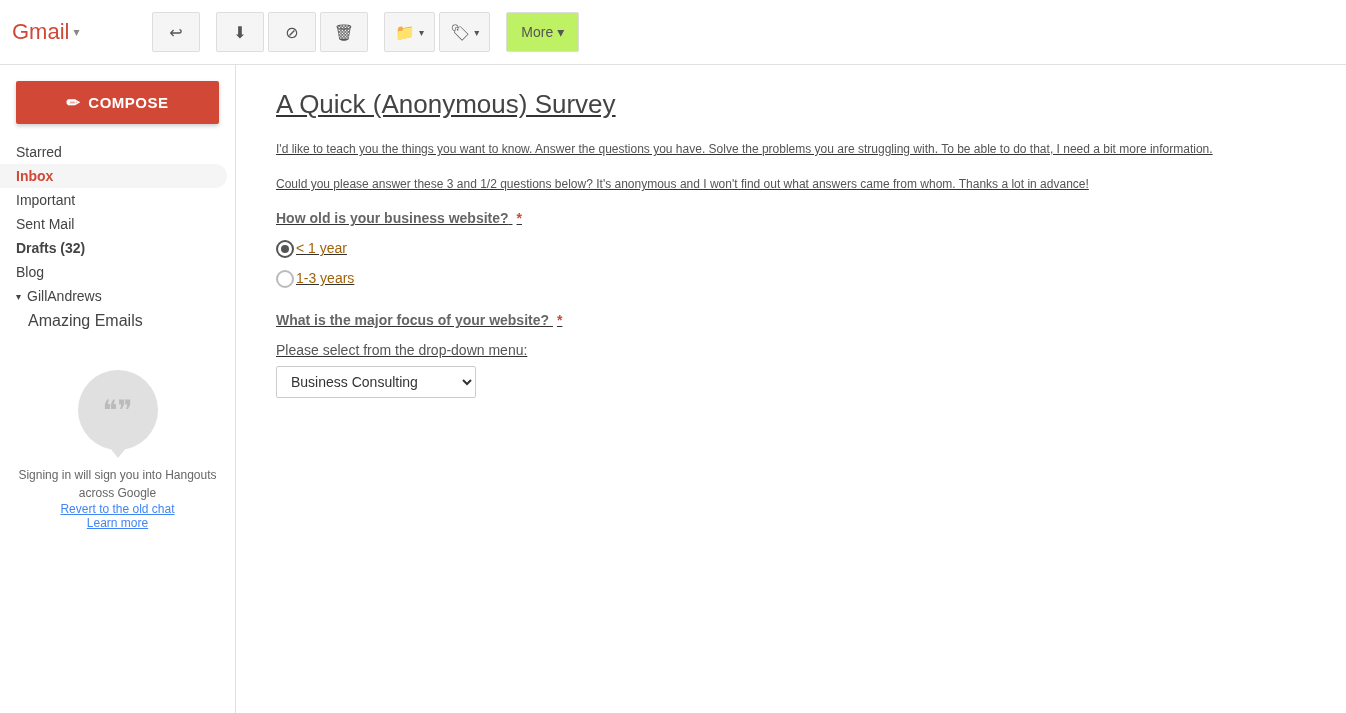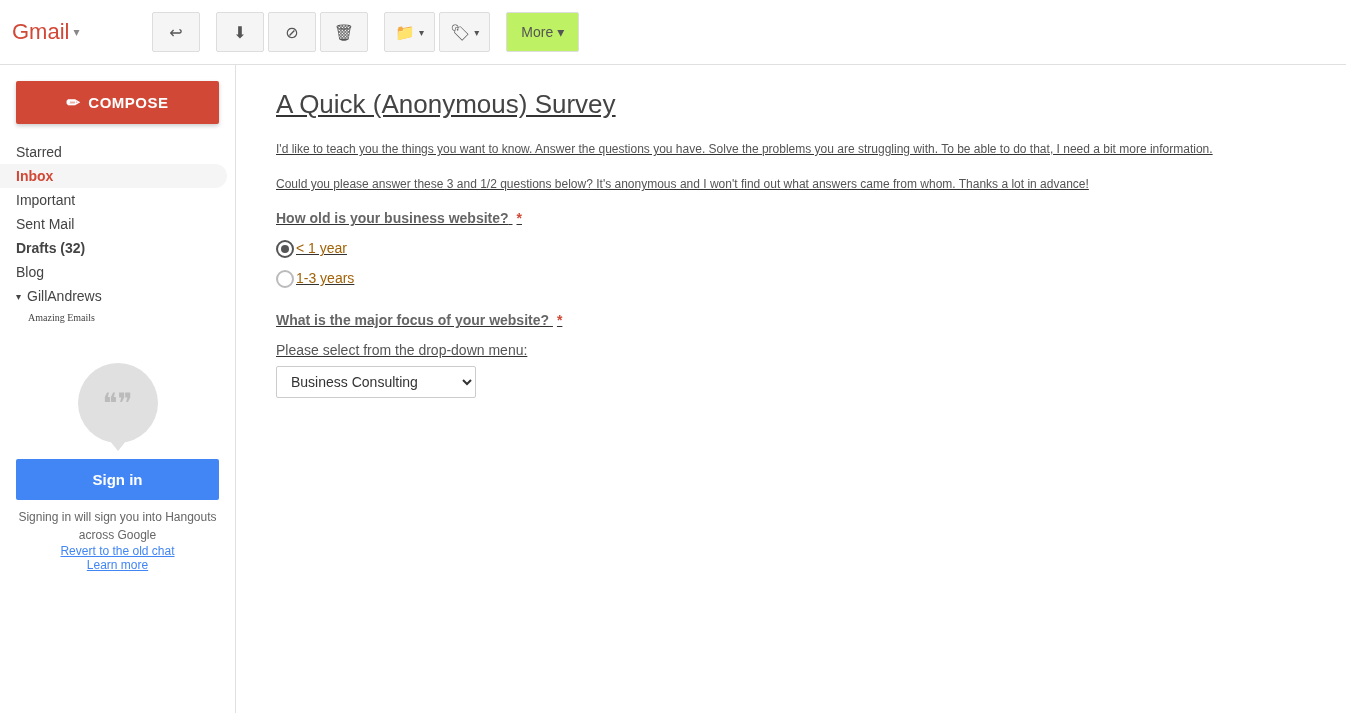--- a/index.html
+++ b/index.html
@@ -107,24 +107,23 @@
       border-radius: 0 16px 16px 0;
       margin-right: 8px;
     }
     .nav-item.active { color: #d14836; font-weight: bold; background: #f5f5f5; }
     .nav-item.bold { font-weight: bold; }
 
     .nav-section-item {
       display: flex;
       align-items: center;
       padding: 4px 16px 4px 28px;
-      font-size: 10px;
+      font-size: 16px;
       cursor: pointer;
       color: #444;
-      font-family: Liberation Serif, serif;
     }
 
     .nav-dropdown {
       display: flex;
       align-items: center;
       padding: 4px 16px;
       font-size: 14px;
       cursor: pointer;
       color: #444;
     }
@@ -358,23 +357,20 @@
       <span>GillAndrews</span>
     </div>
     <div class="nav-section-item">
       <span>Amazing Emails</span>
     </div>
 
     <div class="hangouts-section">
       <div class="hangouts-avatar">
         <span class="hangouts-icon">❝❞</span>
       </div>
-      <div class="sign-in-btn">
-        <span>Sign in</span>
-      </div>
       <p class="sign-in-text">Signing in will sign you into Hangouts across Google</p>
       <div class="revert-link">
         <span>Revert to the old chat</span>
       </div>
       <div class="learn-more-link">
         <span>Learn more</span>
       </div>
     </div>
   </div>
 

